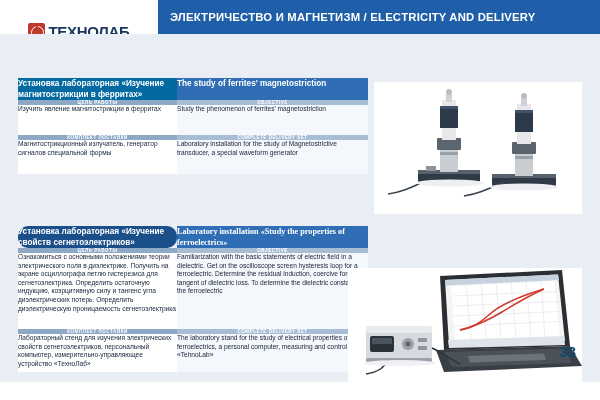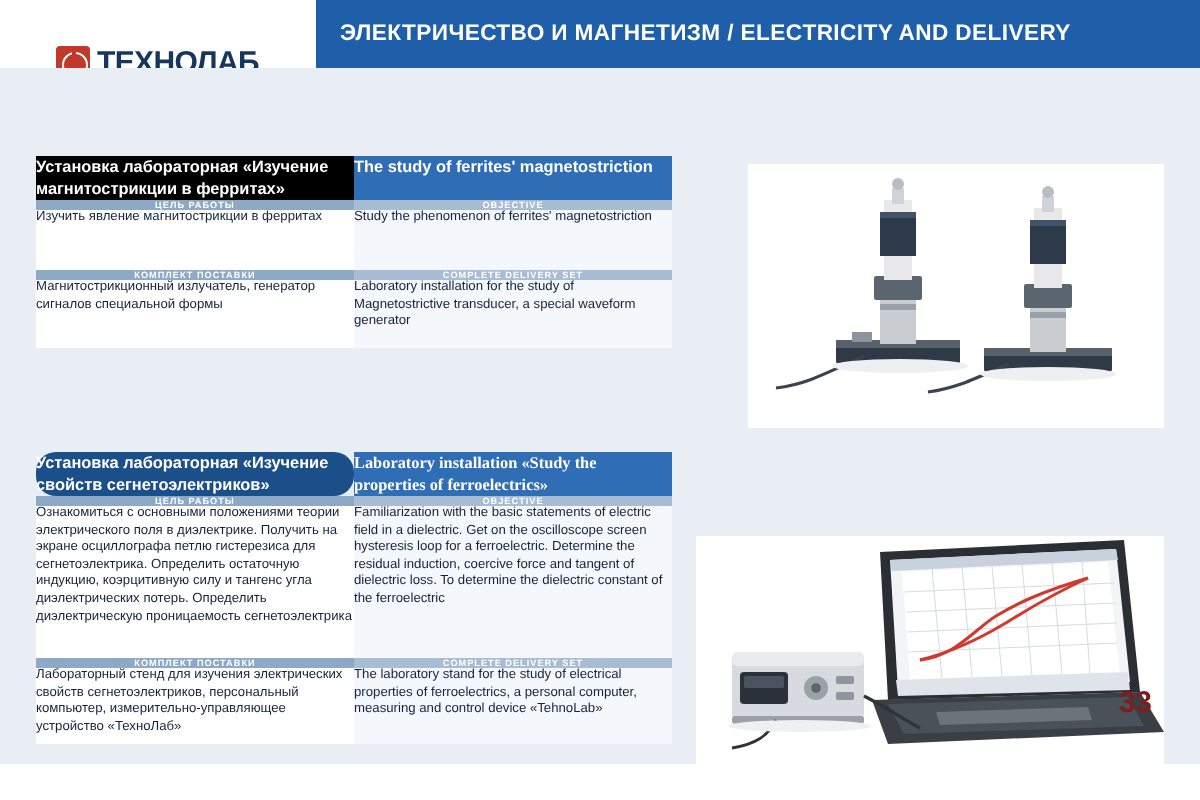--- a/index.html
+++ b/index.html
@@ -63,41 +63,41 @@
   
   .block{position:absolute;}
   .tbl{
     width:318px;border-collapse:collapse;table-layout:fixed;
   }
   .tbl td{vertical-align:top;padding:0;}
   .title-ru,.title-en{
     color:#ffffff;font-weight:bold;font-size:8.2px;line-height:11px;
     padding:6px 7px 7px 7px;
   }
-  .title-ru{background:#000000;width:159px;}
-  .title-en{background:#2f6db5;width:159px;}
+  .title-ru{background:#0369a1;width:159px;}
+  .title-en{background:#2f6db5;width:191px;}
   .bar-left,.bar-right{
     background:#8ea9c6;color:#ffffff;text-align:center;
     font-size:4.6px;font-weight:bold;letter-spacing:.5px;
     padding:2px 0 2px 0;text-transform:uppercase;
   }
   .bar-right{background:#a8bdd4;}
   .cell-ru,.cell-en{
     background:#ffffff;color:#16233a;font-size:6.6px;line-height:8.6px;
     padding:5px 7px 6px 7px;
   }
   .cell-en{background:#f4f7fb;}
   
   .b2 .title-ru{background:#1b4f8a;border-radius:10px;}
   .b2 .title-en{background:#2f6db5;font-family:Liberation Serif, serif;}
   
   .photo{position:absolute;background:#ffffff;}
   .page-num{
     position:absolute;right:24px;bottom:22px;
-    color:#7f1d1d;font-weight:bold;font-size:15px;
+    color:#0c4a6e;font-weight:bold;font-size:15px;
   }
   .footer-strip{
     position:absolute;left:0;bottom:0;width:600px;height:18px;background:#ffffff;
   }
 </style>
 </head>
 <body>
 
 <div class="page">
 

